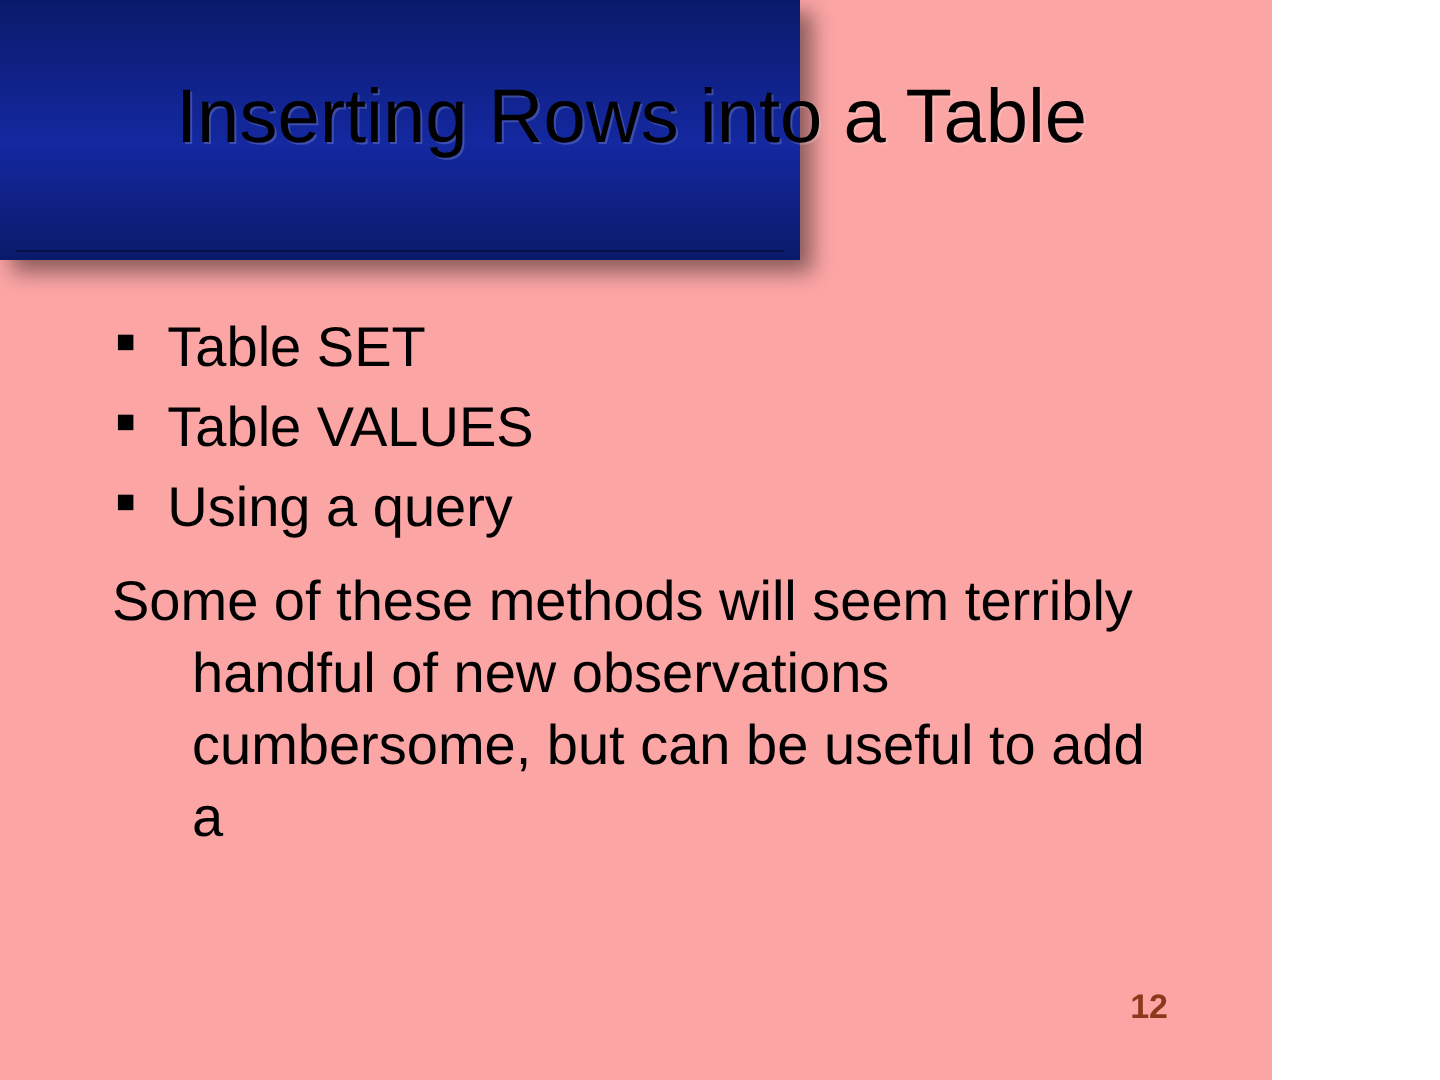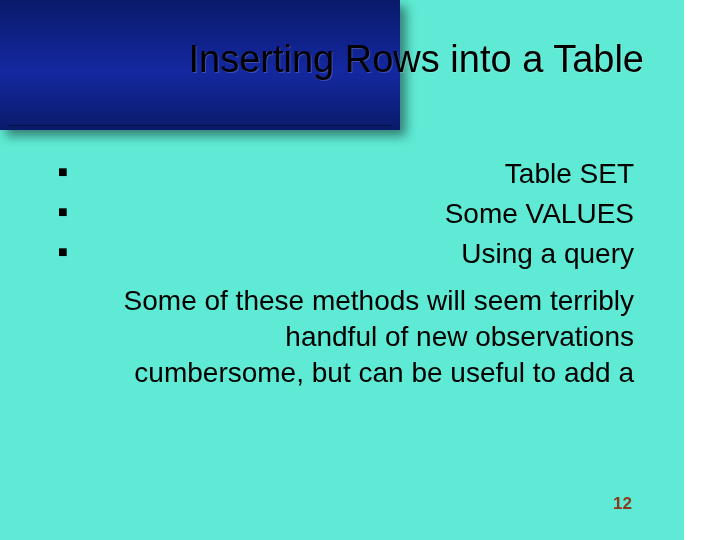--- a/index.html
+++ b/index.html
@@ -5,25 +5,24 @@
   html, body {
     margin: 0;
     padding: 0;
     width: 720px;
     height: 540px;
     overflow: hidden;
     font-family: Arial, Helvetica, sans-serif;
   }
   .slide {
     position: relative;
-    width: 684px;
+    width: 636px;
     height: 540px;
-    background: #5eead4;
+    background: #fca5a5;
     box-sizing: border-box;
-    text-align: right;
   }
   .title-band {
     position: absolute;
     top: 0;
     left: 0;
     width: 400px;
     height: 130px;
     background: linear-gradient(to bottom, #0a1a6a 0%, #1428a0 55%, #0a1a6a 100%);
     box-shadow: 6px 6px 10px rgba(0,0,0,0.45);
   }
@@ -94,21 +93,21 @@
 
   <div class="title">Inserting Rows into a Table</div>
 
   <div class="body">
     <div class="bul">
       <span class="sq">■</span>
       <span class="txt">Table SET</span>
     </div>
     <div class="bul">
       <span class="sq">■</span>
-      <span class="txt">Some VALUES</span>
+      <span class="txt">Table VALUES</span>
     </div>
     <div class="bul">
       <span class="sq">■</span>
       <span class="txt">Using a query</span>
     </div>
     <div class="para">
       <span>Some of these methods will seem terribly</span><br>
       <span class="indent">handful of new observations</span>
       <span class="indent">cumbersome, but can be useful to add a</span>
     </div>

